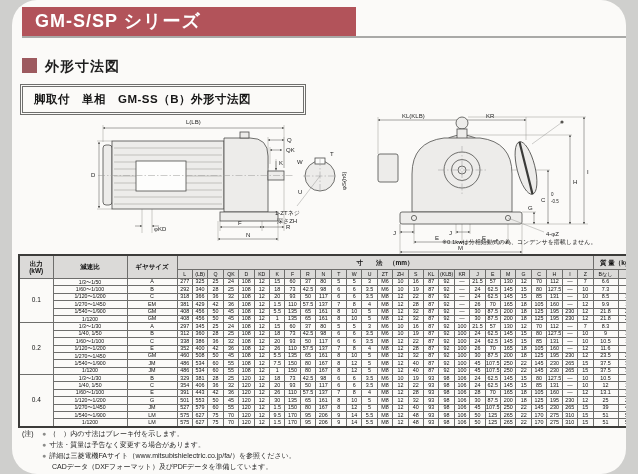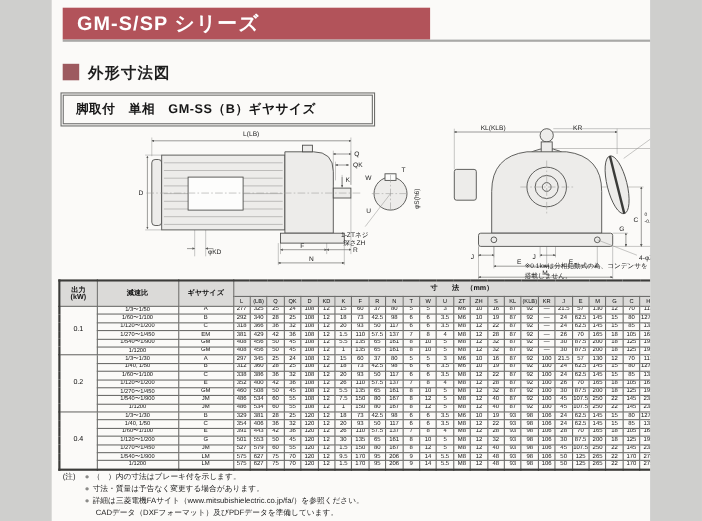--- a/index.html
+++ b/index.html
@@ -1,16 +1,16 @@
 <!DOCTYPE html>
 <html><head>
 <meta charset="utf-8">
 <style>
   html,body{margin:0;padding:0;background:#cfcfcd;font-family:"Liberation Sans","DejaVu Sans",sans-serif;}
-  .page{position:relative;width:544px;height:474px;background:#fbfaf8;overflow:hidden;margin:0 auto;}
+  .page{position:relative;width:614px;height:474px;background:#fbfaf8;overflow:hidden;margin:0 auto;border-radius:25px;}
 
   .titlebar{position:absolute;left:10px;top:7px;width:334px;height:29px;background:#b2535a;color:#ffffff;
     font-size:18px;font-weight:bold;line-height:29px;padding-left:13px;box-sizing:border-box;letter-spacing:1px;}
   .header-rule{position:absolute;left:10px;top:36px;width:618px;height:0;border-bottom:2px solid #a9a9a7;}
 
   .section{position:absolute;left:10px;top:58px;display:flex;align-items:flex-start;gap:8px;}
   .section .sq{width:15px;height:15px;background:#9d5a5f;}
   .section .txt{font-size:14px;font-weight:bold;color:#1e1e1e;letter-spacing:1px;}
 
   .typebox{position:absolute;left:8px;top:84px;width:286px;height:31px;border:3px double #6f6f6d;box-sizing:border-box;
@@ -55,21 +55,21 @@
 
   <div class="titlebar">GM-S/SP シリーズ</div>
   <div class="header-rule"></div>
 
   <div class="section">
     <div class="sq"></div>
     <div class="txt">外形寸法図</div>
   </div>
 
   <div class="typebox">
-    <div class="txt">脚取付　単相　GM-SS（B）ギヤサイズ</div>
+    <div class="txt">脚取付　単相　GM-SS（B）外形寸法図</div>
   </div>
 
   <svg class="drawing" style="left:78px;top:114px;" width="262" height="140" viewBox="0 0 262 140">
     <defs>
       <marker id="ar1" viewBox="0 0 10 10" refX="9" refY="5" markerWidth="4.2" markerHeight="4.2" orient="auto-start-reverse">
         <path d="M0,0L10,5L0,10z" fill="#5c5c5a"></path>
       </marker>
     </defs>
 
     <path class="thin" d="M13,28 V11 M194,54 V11 M178,54 V23 M194,54 V23 M180,50 V33

